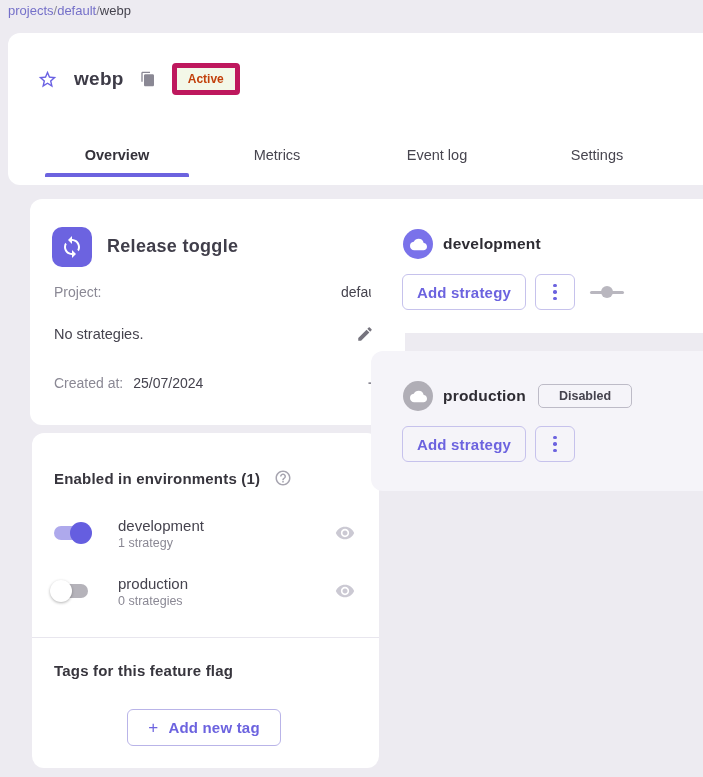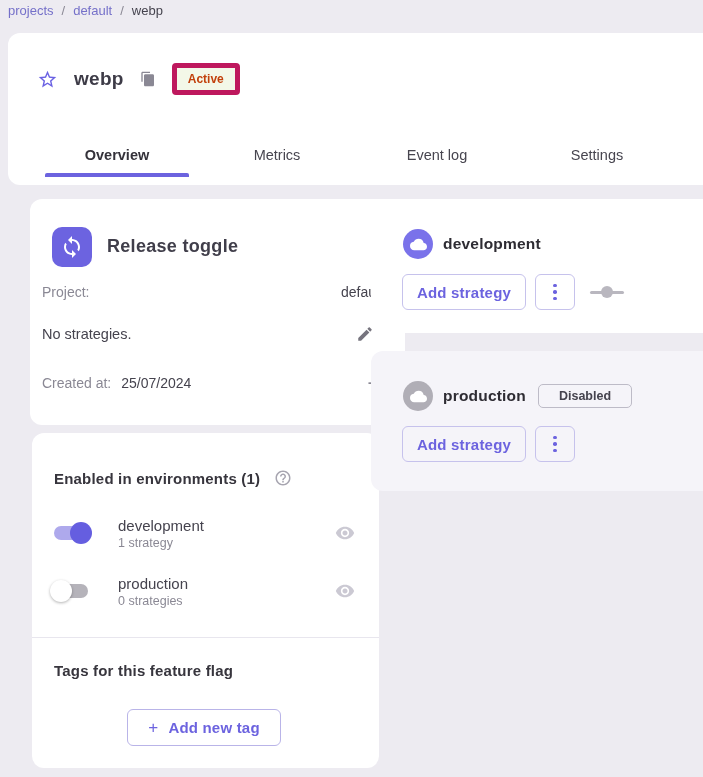--- a/index.html
+++ b/index.html
@@ -7,21 +7,21 @@
   body {
     font-family:"Liberation Sans", sans-serif;
     background:#edebf1;
     position:relative;
     overflow:hidden;
     color:#45434e;
   }
   .abs { position:absolute; }
 
   
-  .breadcrumb { left:8px; top:0; height:20px; display:flex; align-items:center; gap:8px; font-size:13px; }
+  .breadcrumb { left:8px; top:0; height:20px; display:flex; align-items:center; font-size:13px; }
   .crumb-link { color:#7570c9; cursor:pointer; }
   .crumb-sep { color:#8a8894; }
   .crumb-current { color:#45434e; }
 
   
   .header-card { left:8px; top:33px; width:695px; height:152px; background:#fff; border-radius:12px 0 0 12px; }
   .title-row { position:absolute; left:27px; top:30px; display:flex; align-items:center; gap:14px; }
   .flag-title { font-size:19px; color:#3d3b47; letter-spacing:.3px; }
   .badge-active {
     font-size:12px; font-weight:bold; color:#c2410c;
@@ -39,21 +39,21 @@
   }
 
   
   .card { background:#fff; border-radius:12px; }
 
   
   .release-card { left:8px; top:199px; width:375px; height:226px;margin-left:22px; }
   .release-icon { position:absolute; left:22px; top:28px; width:40px; height:40px;
     background:#6c63e0; border-radius:10px; display:flex; align-items:center; justify-content:center; }
   .release-title { position:absolute; left:77px; top:37px; font-size:18px; color:#403e4a; letter-spacing:.3px; }
-  .meta-row { position:absolute; left:12px; right:22px; display:flex; align-items:center; justify-content:space-between; }
+  .meta-row { position:absolute; left:24px; right:22px; display:flex; align-items:center; justify-content:space-between; }
   .row-project { top:85px; }
   .row-desc { top:124px; }
   .row-created { top:175px; }
   .meta-label { color:#8a8894; font-size:14px; }
   .meta-value { color:#45434e; font-size:14px; }
   .desc-text { color:#45434e; font-size:14.5px; }
   .created-group { display:flex; gap:10px; align-items:center; }
   .icon-btn { background:none; border:none; cursor:pointer; display:flex; align-items:center; justify-content:center; padding:2px; }
   .collapse-dash { color:#8a8894; font-size:16px; font-weight:bold; cursor:pointer; padding:0 6px; }
 

